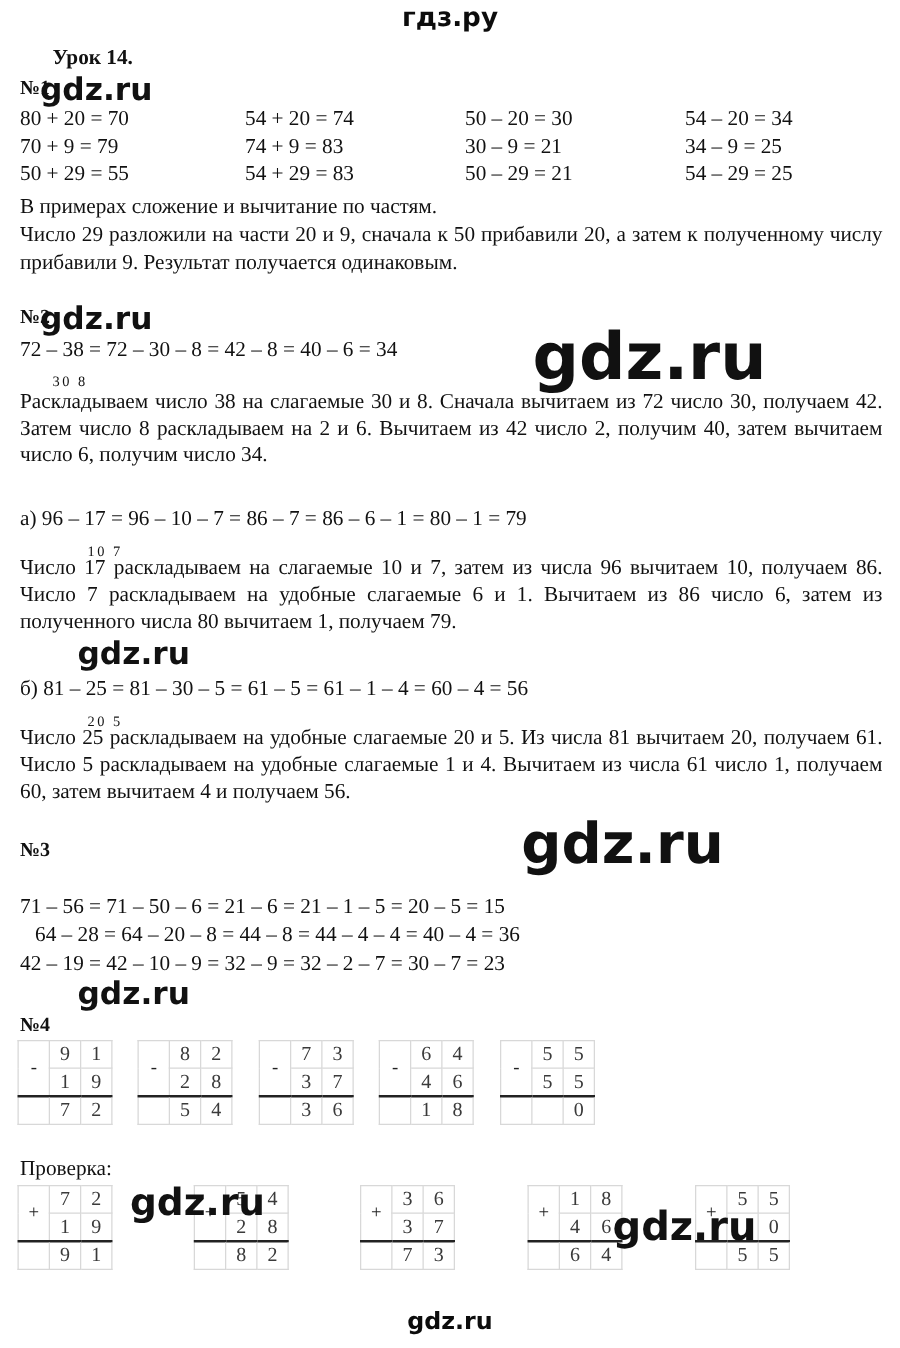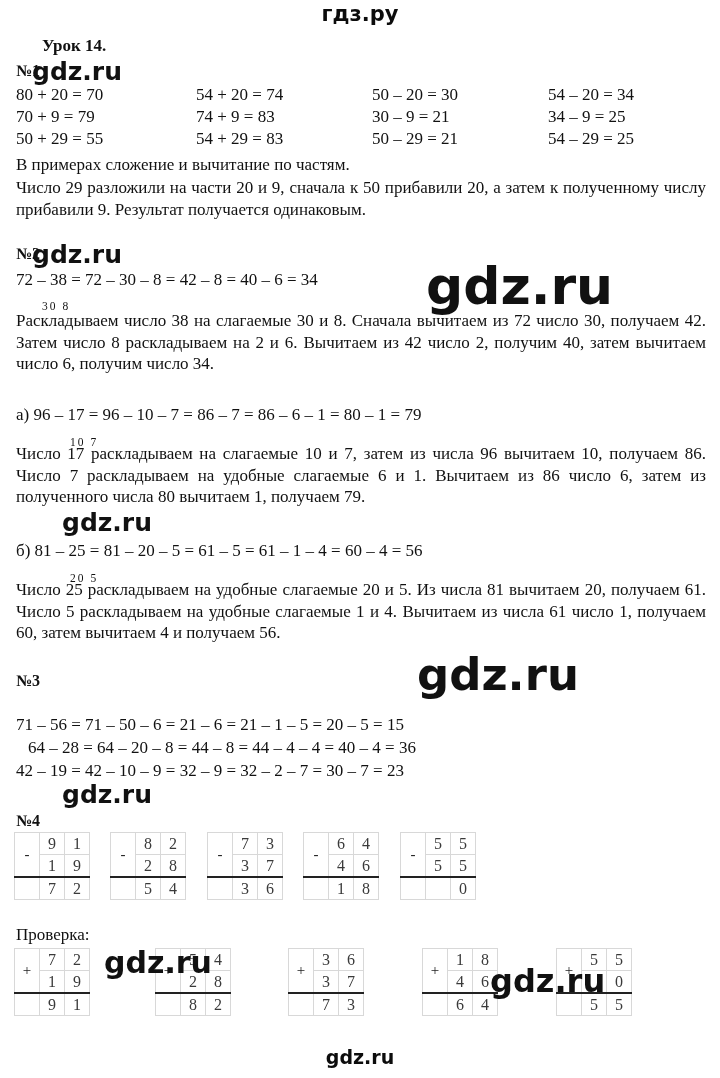--- a/index.html
+++ b/index.html
@@ -111,21 +111,21 @@
 
   <div class="task-label" style="left:16px;top:245px;">№2</div>
   <div class="line" style="left:16px;top:270px;">72 – 38 = 72 – 30 – 8 = 42 – 8 = 40 – 6 = 34</div>
   <div class="sublabel" style="left:42px;top:290px;">30  8</div>
   <div class="para" style="left:16px;top:310px;width:690px;">Раскладываем число 38 на слагаемые 30 и 8. Сначала вычитаем из 72 число 30, получаем 42. Затем число 8 раскладываем на 2 и 6. Вычитаем из 42 число 2, получим 40, затем вычитаем число 6, получим число 34.</div>
 
   <div class="line" style="left:16px;top:405px;">а) 96 – 17 = 96 – 10 – 7 = 86 – 7 = 86 – 6 – 1 = 80 – 1 = 79</div>
   <div class="sublabel" style="left:70px;top:426px;">10  7</div>
   <div class="para" style="left:16px;top:443px;width:690px;">Число 17 раскладываем на  слагаемые 10 и 7, затем из числа 96 вычитаем 10, получаем 86. Число 7 раскладываем на удобные слагаемые 6 и 1. Вычитаем из 86 число 6, затем из полученного числа 80 вычитаем 1, получаем 79.</div>
 
-  <div class="line" style="left:16px;top:541px;">б) 81 – 25 = 81 – 20 – 5 = 61 – 5 = 61 – 1 – 4 = 60 – 4 = 56</div>
+  <div class="line" style="left:16px;top:541px;">б) 81 – 25 = 81 – 30 – 5 = 61 – 5 = 61 – 1 – 4 = 60 – 4 = 56</div>
   <div class="sublabel" style="left:70px;top:562px;">20  5</div>
   <div class="para" style="left:16px;top:579px;width:690px;">Число 25 раскладываем на удобные слагаемые 20 и 5. Из числа 81 вычитаем 20, получаем 61. Число 5 раскладываем на удобные слагаемые 1 и 4. Вычитаем из числа 61 число 1, получаем 60, затем вычитаем 4 и получаем 56.</div>
 
   <div class="task-label" style="left:16px;top:672px;">№3</div>
   <div class="line" style="left:16px;top:715px;">71 – 56 = 71 – 50 – 6 = 21 – 6 = 21 – 1 – 5 = 20 – 5 = 15</div>
   <div class="line" style="left:28px;top:738px;">64 – 28 = 64 – 20 – 8 = 44 – 8 = 44 – 4 – 4 = 40 – 4 = 36</div>
   <div class="line" style="left:16px;top:761px;">42 – 19 = 42 – 10 – 9 = 32 – 9 = 32 – 2 – 7 = 30 – 7 = 23</div>
 
   <div class="task-label" style="left:16px;top:812px;">№4</div>
 

